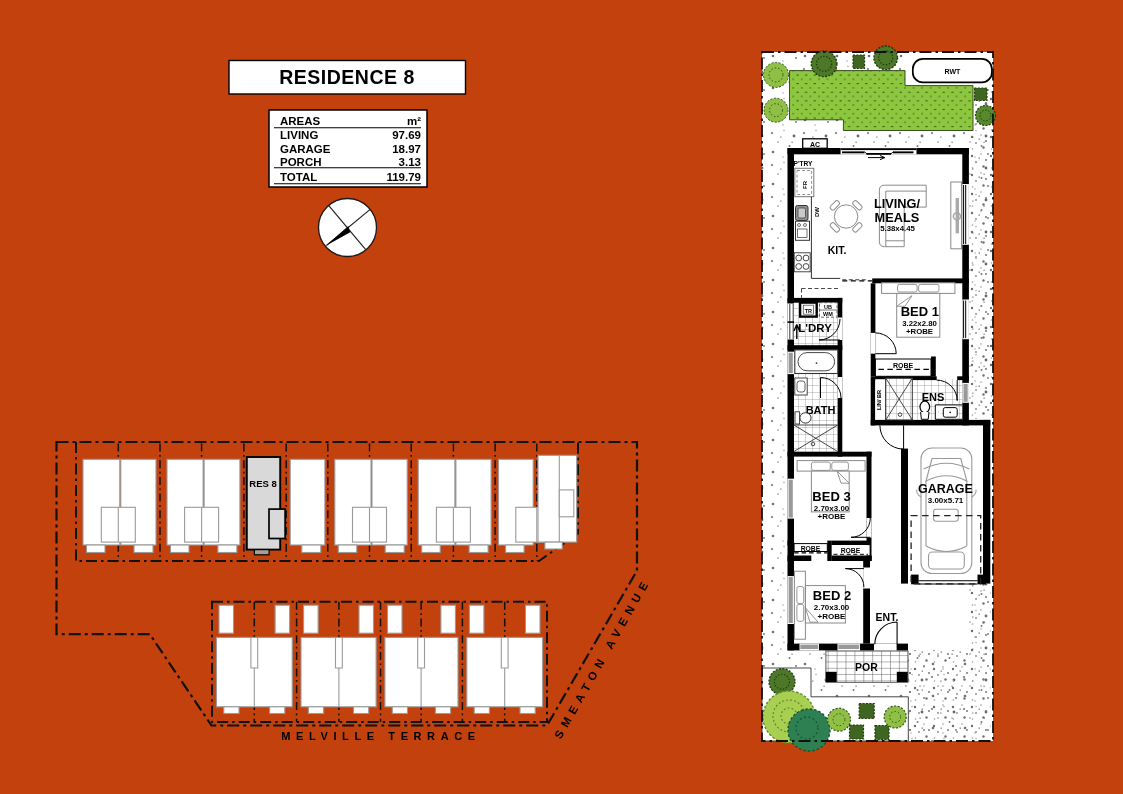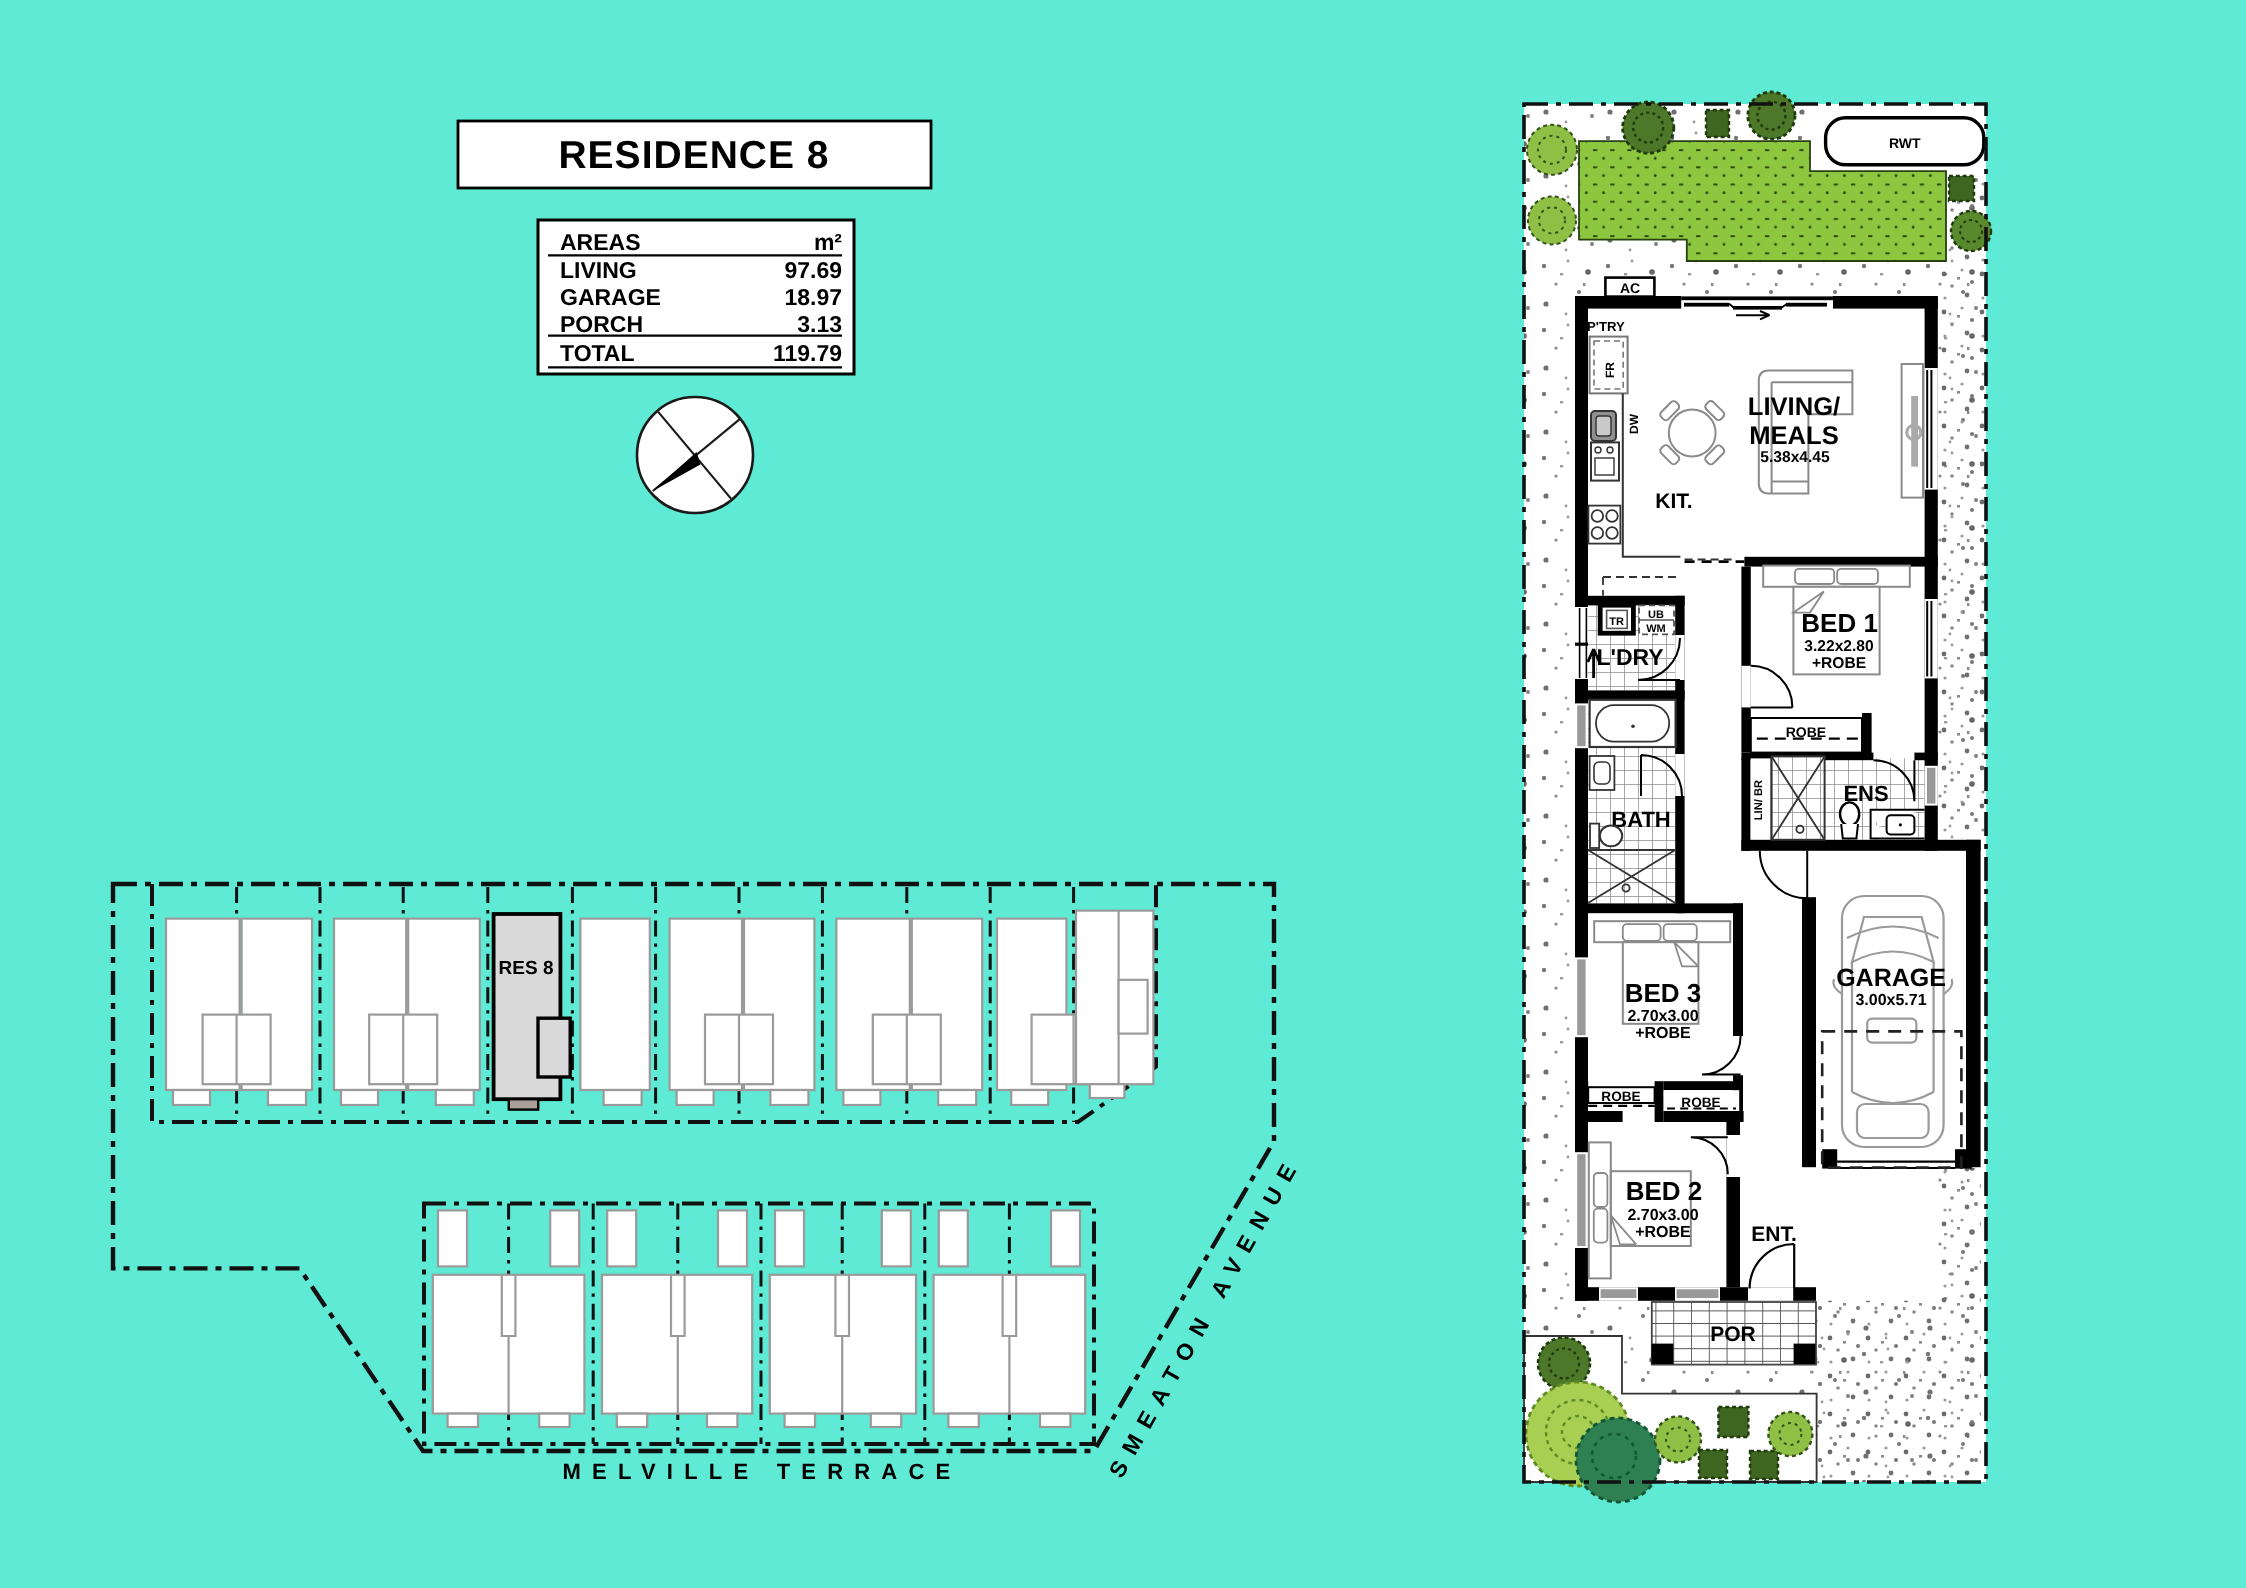--- a/index.html
+++ b/index.html
@@ -1,16 +1,16 @@
 <!DOCTYPE html>
 <html><head>
 <meta charset="utf-8">
 <style>
   html,body{margin:0;padding:0;background:#fff;}
-  #page{position:relative;width:1123px;height:794px;background:#5eead4;overflow:hidden;}
+  #page{position:relative;width:1123px;height:794px;background:#c2410c;overflow:hidden;}
   svg{position:absolute;left:0;top:0;}
   text{font-family:"Liberation Sans", sans-serif;}
 </style>
 </head>
 <body>
 <div id="page">
 <svg width="1123" height="794" viewBox="0 0 1123 794">
 <defs>
   <pattern id="stip" width="32" height="32" patternUnits="userSpaceOnUse">
     <rect width="32" height="32" fill="#ffffff"></rect>

